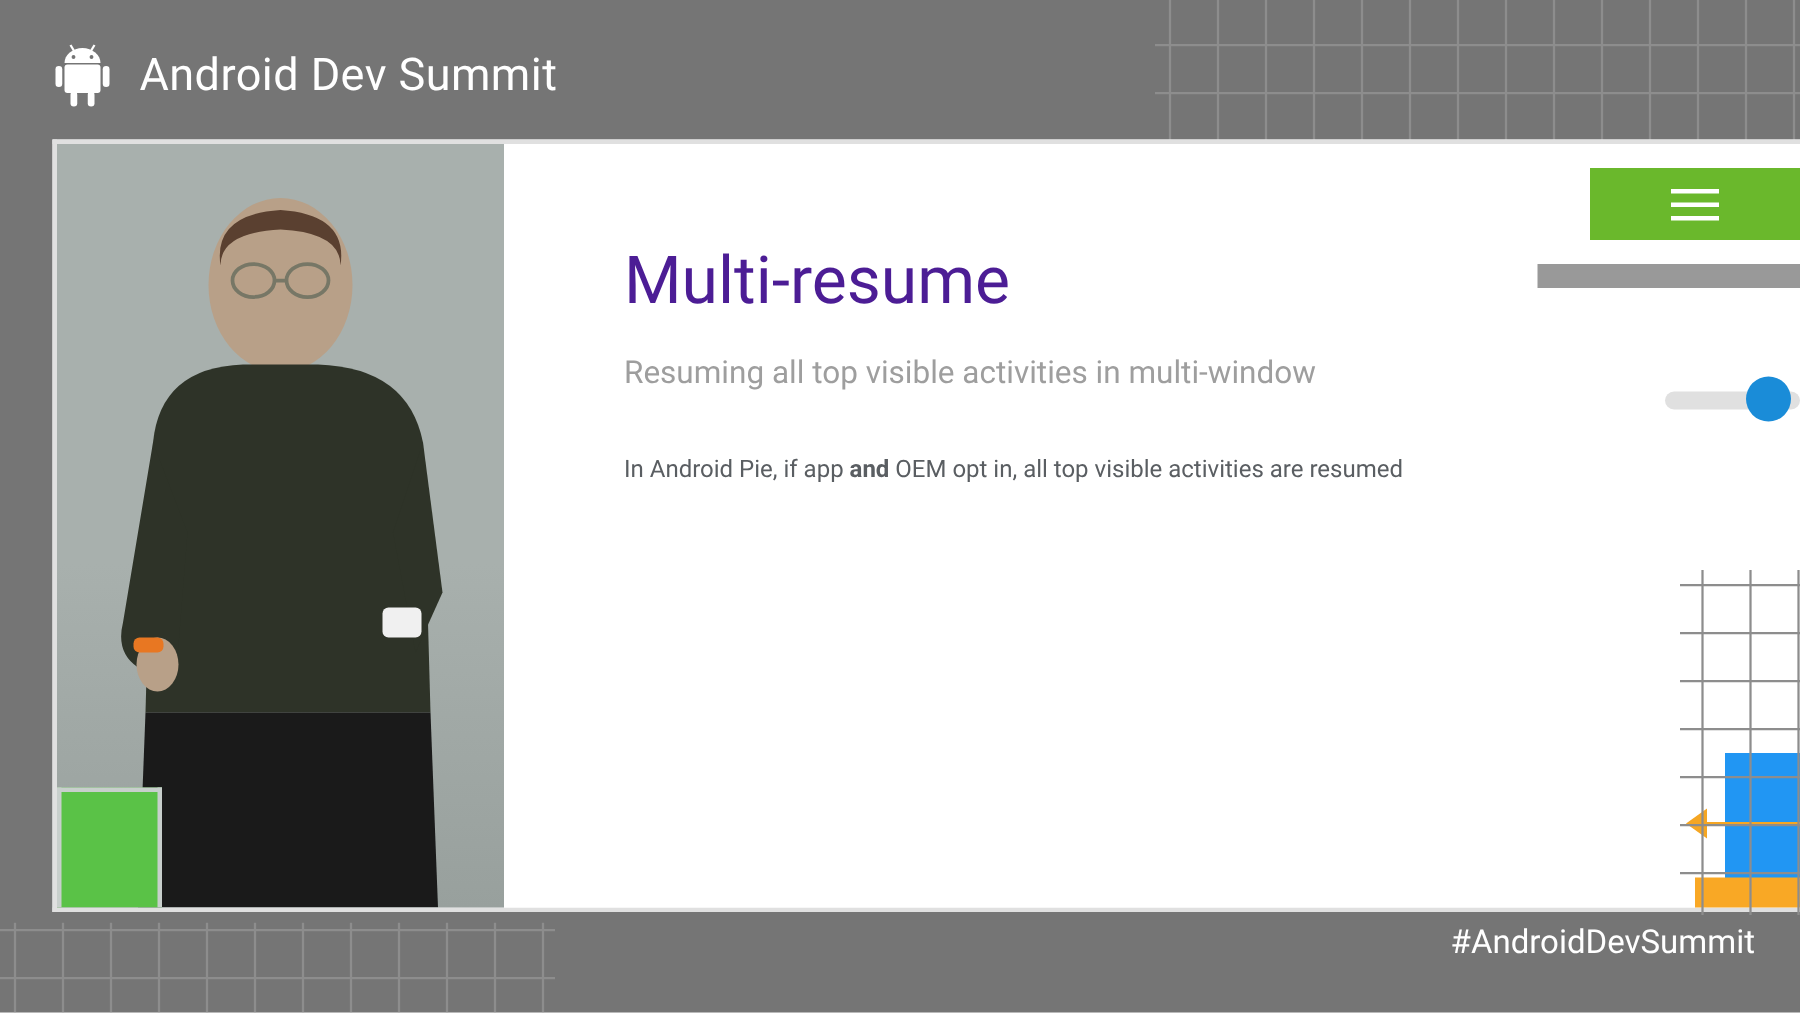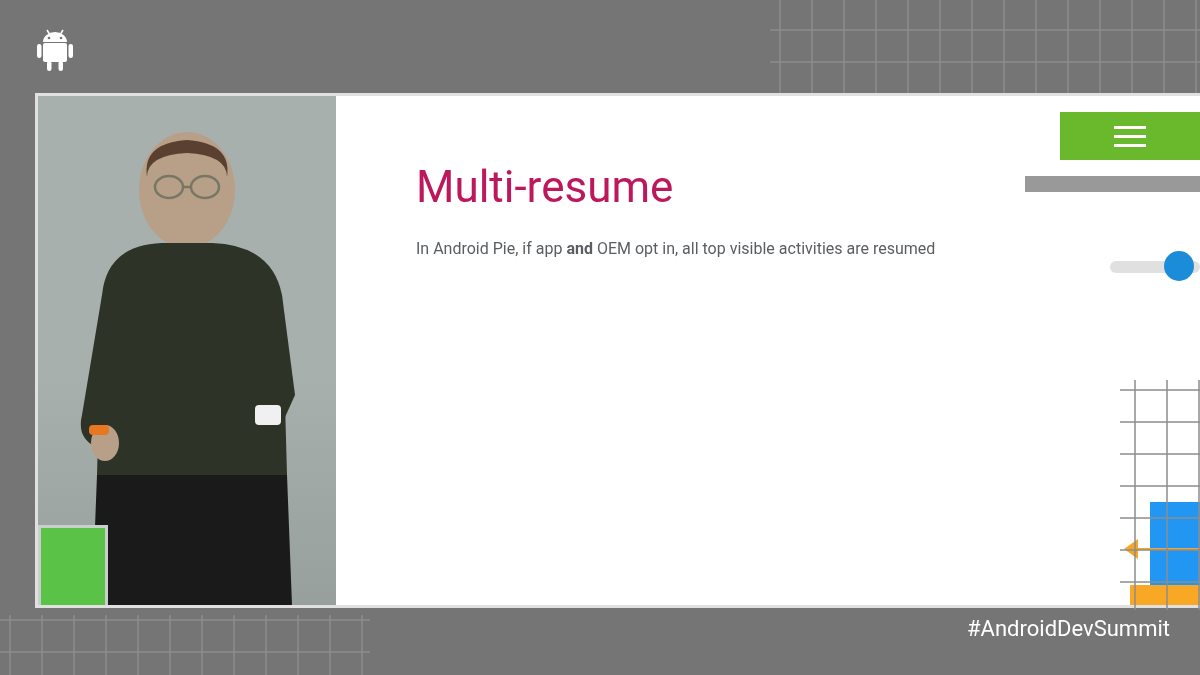--- a/index.html
+++ b/index.html
@@ -92,21 +92,21 @@
       border-bottom: none;
     }
     .slide-panel {
       flex: 1;
       background: #fff;
       padding: 65px 200px 40px 80px;
       position: relative;
     }
     .slide-title {
       font-size: 44px;
-      color: #be185d;
+      color: #4c1d95;
       font-weight: 400;
       margin-bottom: 24px;
     }
     .slide-subtitle {
       font-size: 21px;
       color: #9e9e9e;
       font-weight: 400;
       margin-bottom: 40px;
     }
     .slide-body {
@@ -243,20 +243,21 @@
       <path d="M 8 14 A 12 10 0 0 1 32 14 Z"></path>
       <circle cx="14" cy="10" r="1.3" fill="#757575"></circle>
       <circle cx="26" cy="10" r="1.3" fill="#757575"></circle>
       <rect x="8" y="15" width="24" height="19" rx="2"></rect>
       <rect x="2" y="16" width="4.5" height="14" rx="2.2"></rect>
       <rect x="33.5" y="16" width="4.5" height="14" rx="2.2"></rect>
       <rect x="12" y="33" width="4.5" height="10" rx="2.2"></rect>
       <rect x="23.5" y="33" width="4.5" height="10" rx="2.2"></rect>
     </svg>
   </div>
+  <div class="header-title">Android Dev Summit</div>
 </div>
 
 <div class="content-area">
   <div class="speaker-panel">
     <div class="speaker-silhouette">
       <svg viewBox="0 0 280 510">
         <ellipse cx="140" cy="95" rx="48" ry="58" fill="#b8a088"></ellipse>
         <path d="M 100 82 Q 95 48 140 45 Q 185 48 180 82 Q 180 60 140 58 Q 100 60 100 82 Z" fill="#5a4030"></path>
         <ellipse cx="122" cy="92" rx="14" ry="11" fill="none" stroke="#776" stroke-width="2.5"></ellipse>
         <ellipse cx="158" cy="92" rx="14" ry="11" fill="none" stroke="#776" stroke-width="2.5"></ellipse>
@@ -268,20 +269,21 @@
         <rect x="42" y="330" width="20" height="10" rx="4" fill="#e87722"></rect>
         <rect x="208" y="310" width="26" height="20" rx="4" fill="#f0f0f0"></rect>
         <path d="M 50 380 L 240 380 L 245 510 L 45 510 Z" fill="#1a1a1a"></path>
       </svg>
     </div>
     <div class="green-block"></div>
   </div>
 
   <div class="slide-panel">
     <h1 class="slide-title">Multi-resume</h1>
+    <p class="slide-subtitle">Resuming all top visible activities in multi-window</p>
     <p class="slide-body">
       <span>In Android Pie, if app </span><b>and</b><span> OEM opt in, all top visible activities are resumed</span>
     </p>
 
     <div class="menu-button">
       <div class="hamburger">
         <span></span>
           <span></span>
           <span></span>
       </div>

